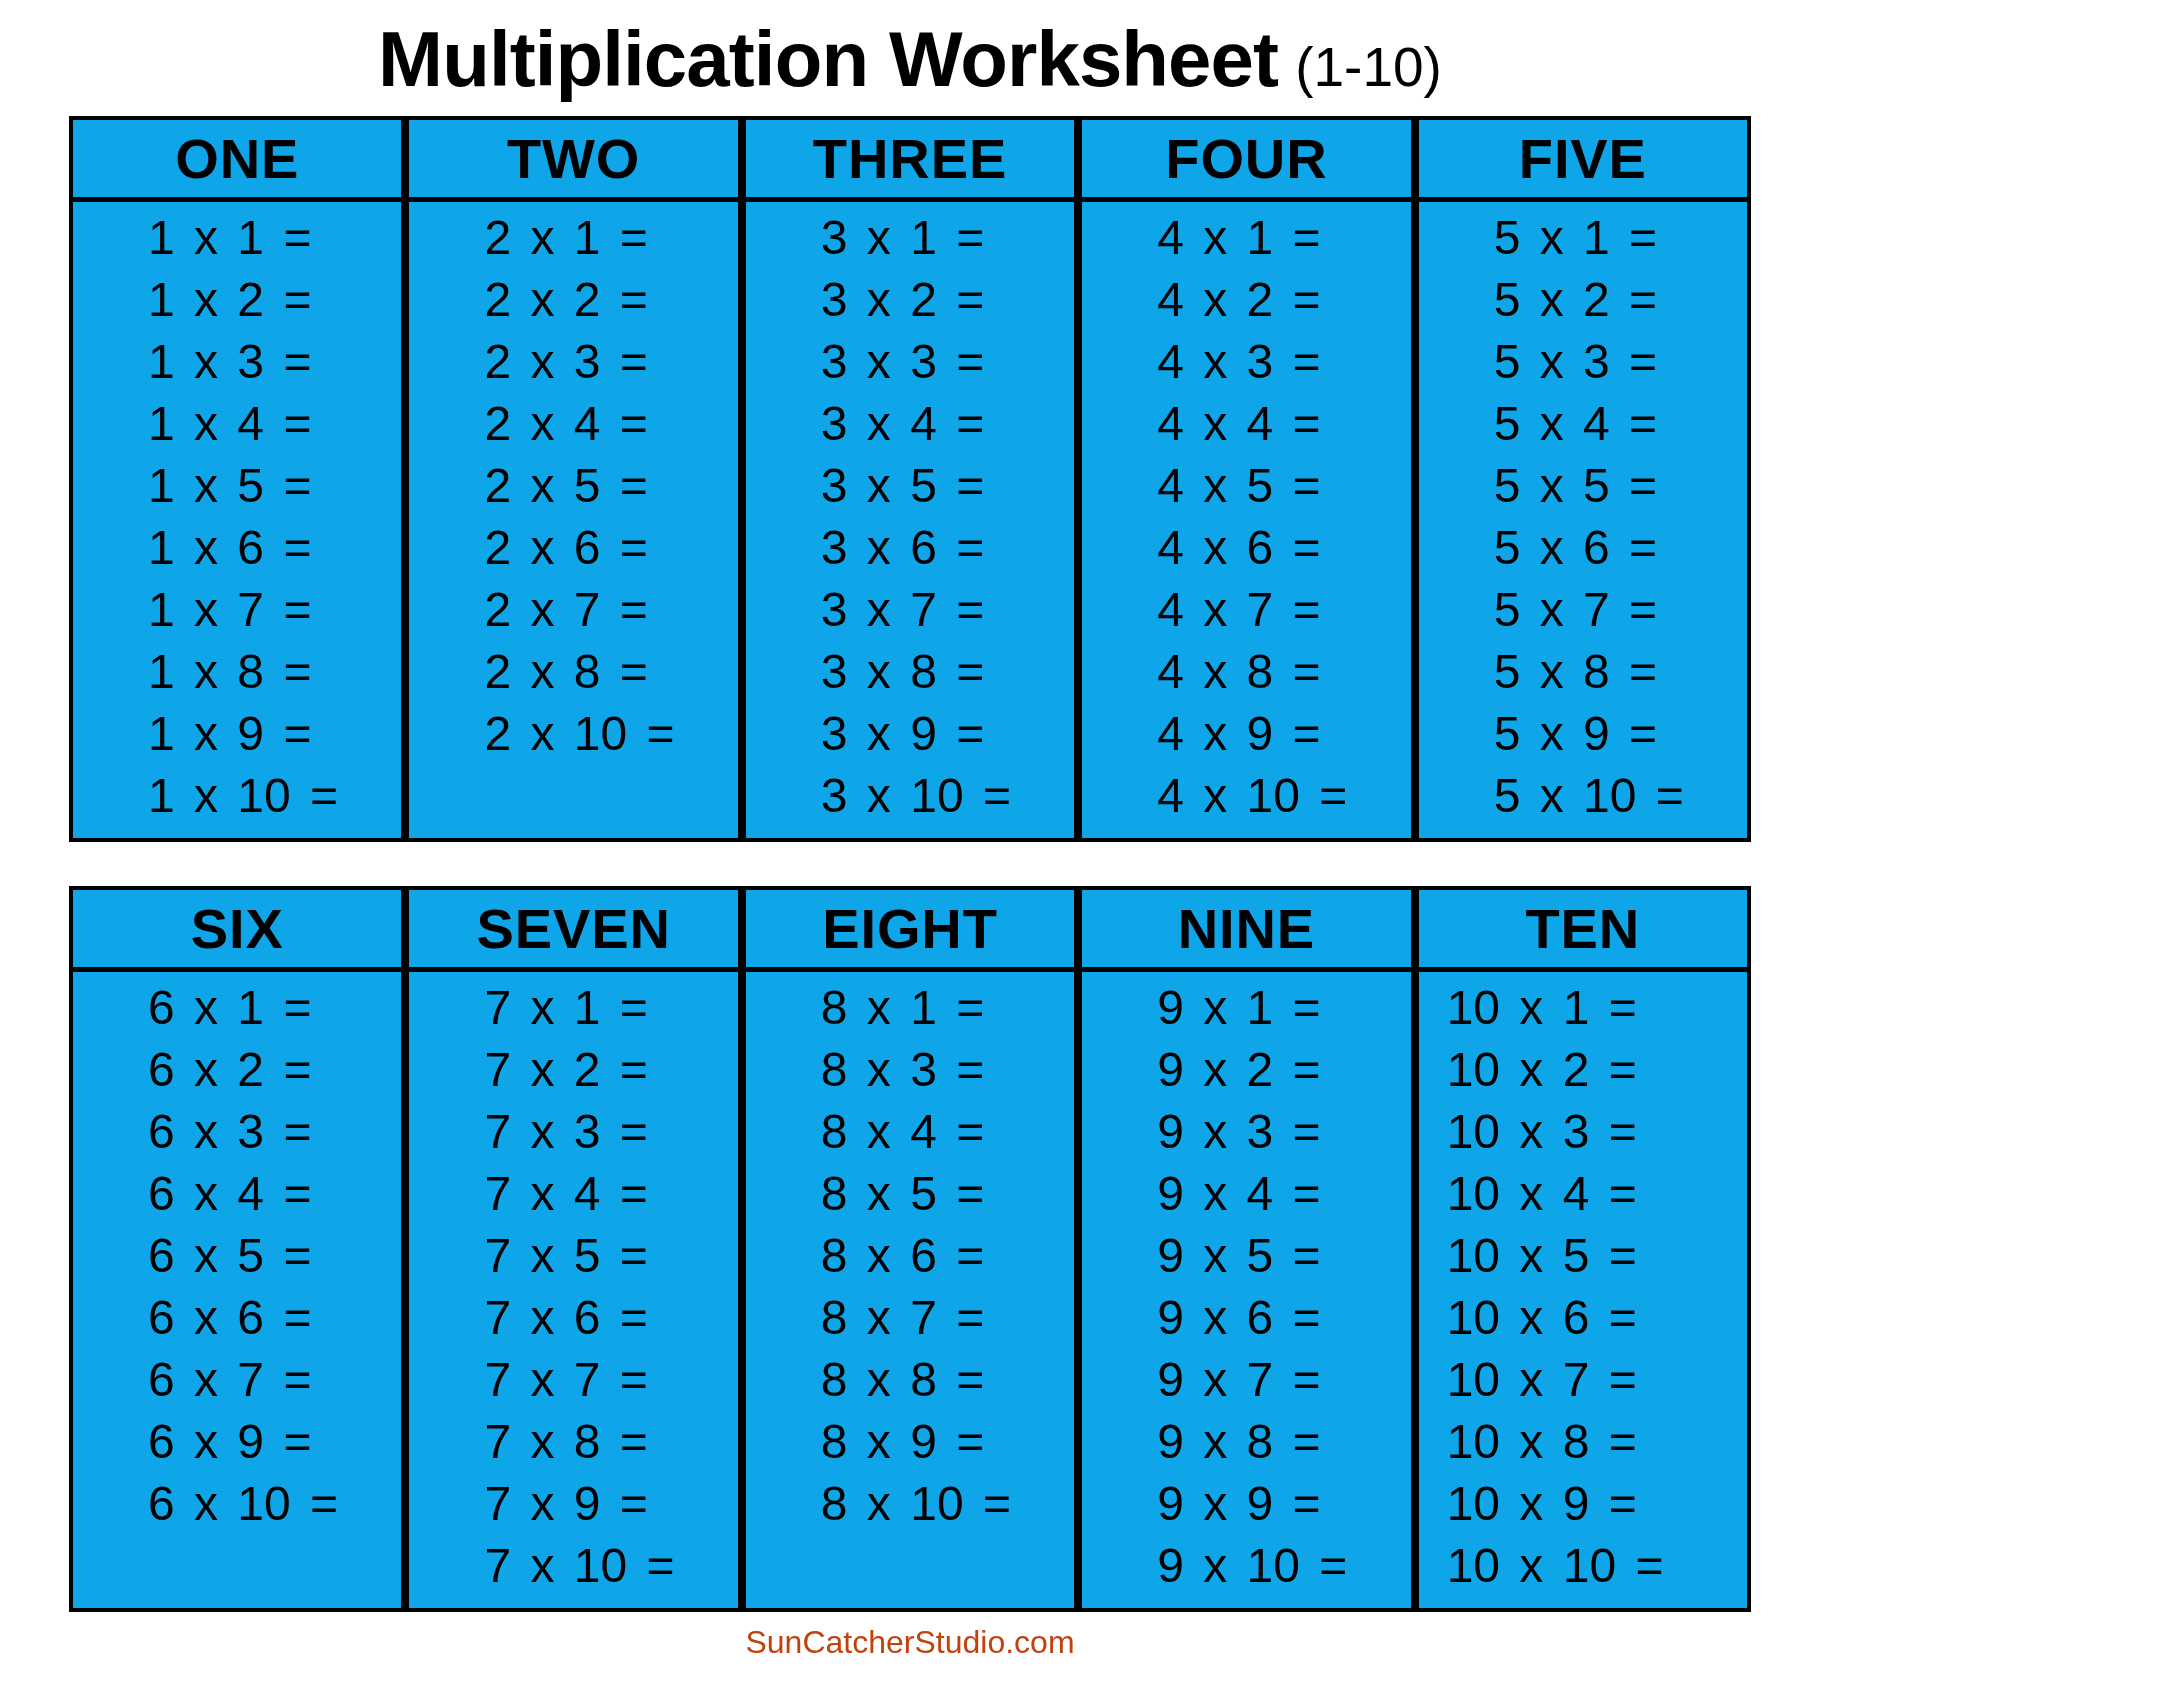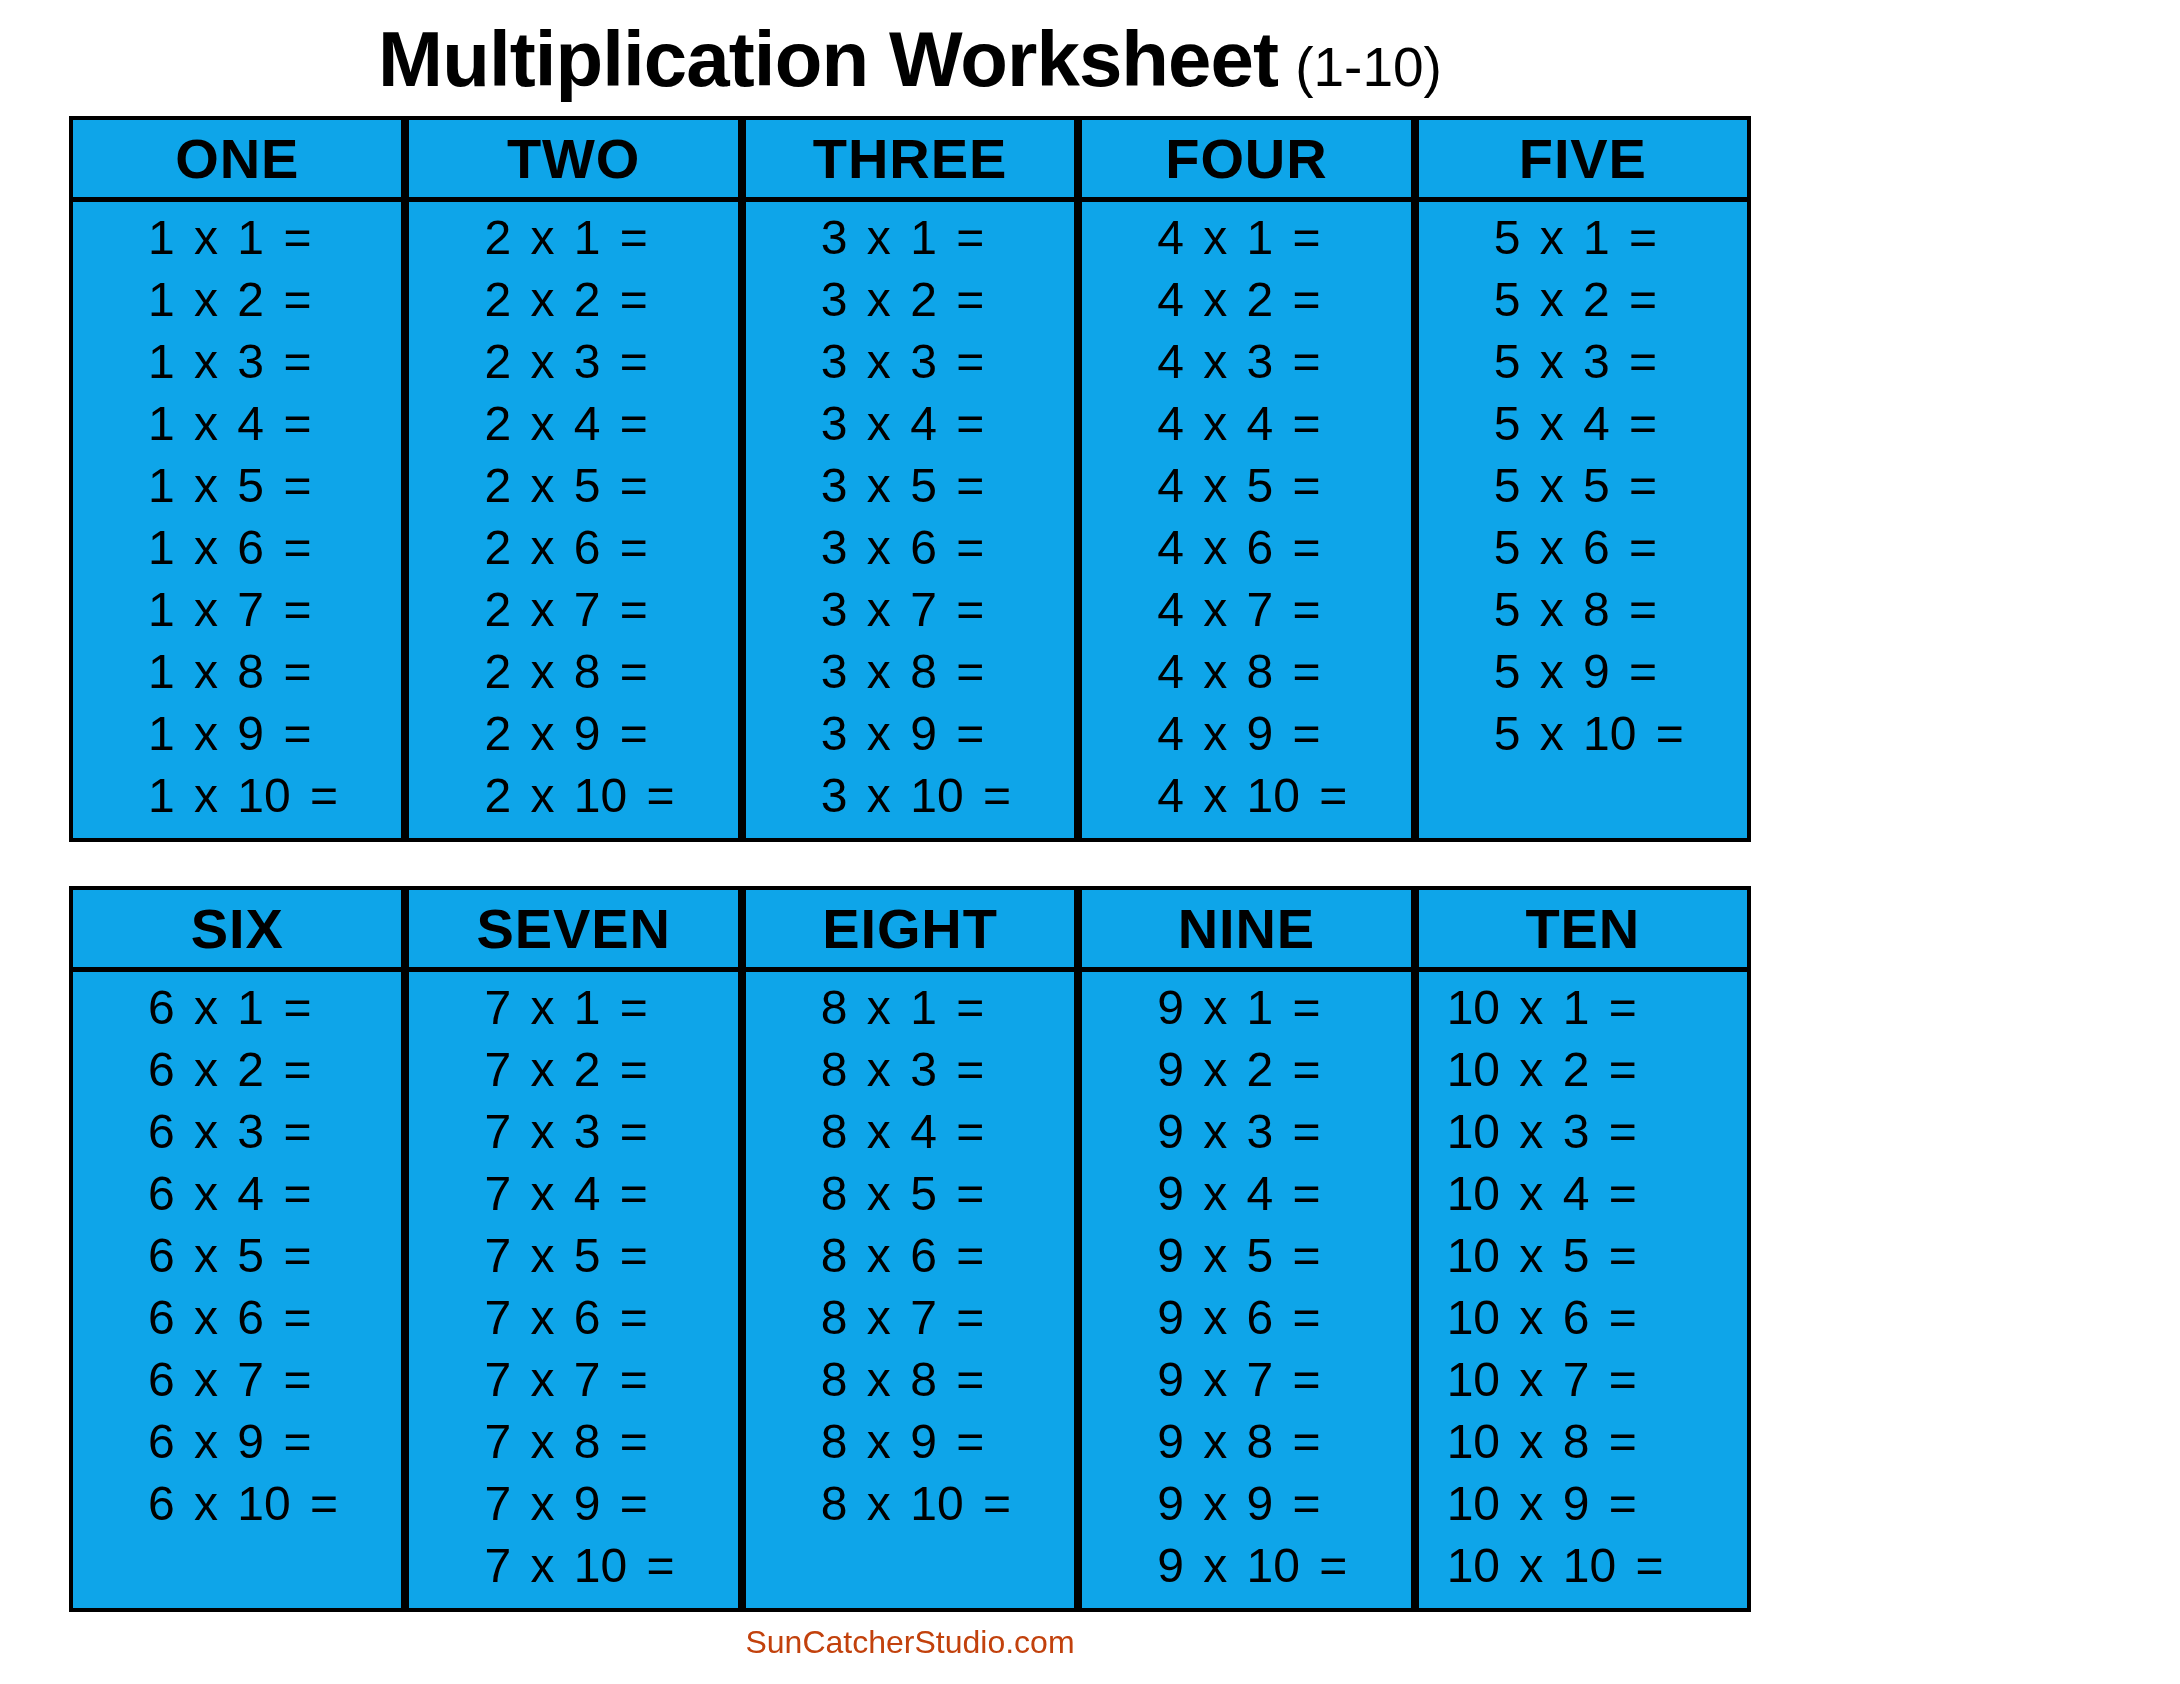--- a/index.html
+++ b/index.html
@@ -118,21 +118,20 @@
     <h2 class="card-header">TWO</h2>
     <div class="card-body">
             <div class="problem">2 x 1 =</div>
             <div class="problem">2 x 2 =</div>
             <div class="problem">2 x 3 =</div>
             <div class="problem">2 x 4 =</div>
             <div class="problem">2 x 5 =</div>
             <div class="problem">2 x 6 =</div>
             <div class="problem">2 x 7 =</div>
             <div class="problem">2 x 8 =</div>
-            <div class="problem">2 x 9 =</div>
             <div class="problem">2 x 10 =</div>
           </div>
   </section>
 
   <section class="card">
     <h2 class="card-header">THREE</h2>
     <div class="card-body">
             <div class="problem">3 x 1 =</div>
             <div class="problem">3 x 2 =</div>
             <div class="problem">3 x 3 =</div>
@@ -164,20 +163,21 @@
 
   <section class="card">
     <h2 class="card-header">FIVE</h2>
     <div class="card-body">
             <div class="problem">5 x 1 =</div>
             <div class="problem">5 x 2 =</div>
             <div class="problem">5 x 3 =</div>
             <div class="problem">5 x 4 =</div>
             <div class="problem">5 x 5 =</div>
             <div class="problem">5 x 6 =</div>
+            <div class="problem">5 x 7 =</div>
             <div class="problem">5 x 8 =</div>
             <div class="problem">5 x 9 =</div>
             <div class="problem">5 x 10 =</div>
           </div>
   </section>
 </div>
     <div class="grid-row">
   <section class="card">
     <h2 class="card-header">SIX</h2>
     <div class="card-body">

